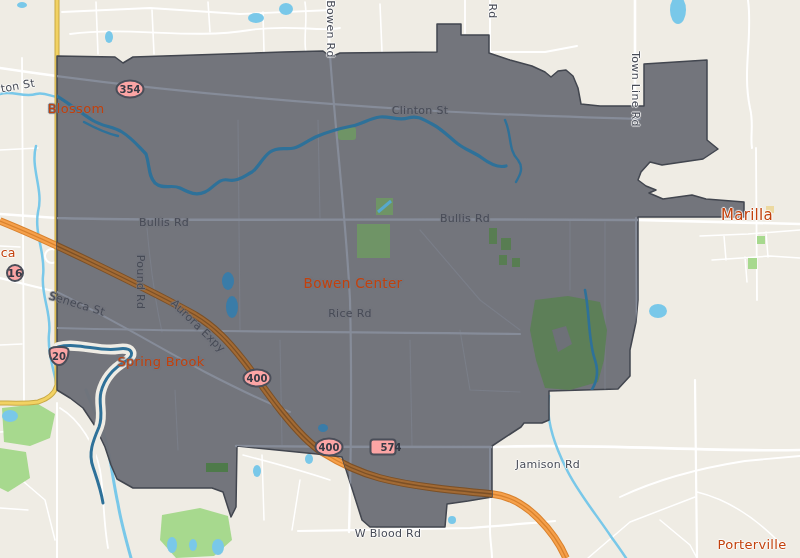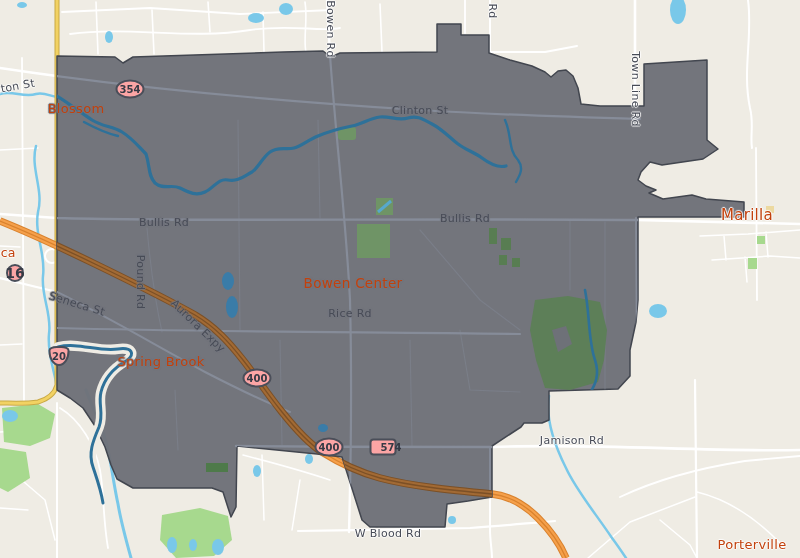--- a/index.html
+++ b/index.html
@@ -25,21 +25,21 @@
        text-shadow:0 1px 1px rgba(255,255,255,.9),0 -1px 1px rgba(255,255,255,.9),1px 0 1px rgba(255,255,255,.9),-1px 0 1px rgba(255,255,255,.9);
        letter-spacing:.3px;pointer-events:none;}
   .lbl.inside{text-shadow:0 1px 1px rgba(116,119,128,.9),0 -1px 1px rgba(116,119,128,.9),1px 0 1px rgba(116,119,128,.9),-1px 0 1px rgba(116,119,128,.9);}
   .lbl.road{font-size:11px;}
   .lbl.town{font-size:13px;color:#c2410c;}
   .shield{position:absolute;display:flex;align-items:center;justify-content:center;
           background:#fca5a5;border:2px solid var(--c-shield,#4a4e59);
           color:#363a45;font-weight:bold;box-sizing:border-box;pointer-events:none;}
   .shield.oval{width:29px;height:19px;border-radius:50%;font-size:10px;}
   .shield.rect{width:27px;height:17px;border-radius:4px;font-size:10px;}
-  .shield.circle{width:18px;height:18px;border-radius:50%;font-size:14px;}
+  .shield.circle{width:18px;height:18px;border-radius:50%;font-size:11px;}
   .shield.us{width:21px;height:20px;font-size:10px;border-radius:40% 40% 52% 52% / 22% 22% 75% 75%;}
 </style>
 </head>
 <body>
 
 <div id="map-root" style="--c-bg: #efece4; --c-road-in: #868c99; --c-water: #79c8e9; --c-water-in: #2e7199; --c-park: #a7d98e; --c-park-in: #6f9466; --c-label: #474b56; --c-shield: #4a4e59;">
   <svg width="800" height="558" viewBox="0 0 800 558">
     <defs>
       <clipPath id="town-clip">
         <path d="M57,56 L115,57 L123,63 L133,57 L283,52 L323,51 L331,57 L340,53 L437,52 L437,24 L461,24 L461,35 L489,35 L489,53 L510,60 L532,66 L545,72 L551,77 L558,71 L566,70 L573,76 L578,88 L581,104 L600,106 L644,106 L644,64 L707,60 L707,140 L718,149 L703,159 L662,165 L650,162 L641,172 L638,180 L646,186 L656,190 L649,193 L663,199 L692,195 L706,199 L744,202 L744,217 L638,217 L638,300 L636,322 L630,350 L630,376 L618,389 L549,391 L549,420 L542,423 L524,423 L521,427 L492,446 L492,497 L468,501 L447,504 L445,527 L370,527 L362,520 L342,457 L317,454 L237,446 L236,507 L231,517 L223,492 L212,488 L133,488 L117,479 L111,465 L105,447 L95,426 L83,408 L70,398 L57,390 Z"></path>
@@ -176,21 +176,21 @@
       <div class="lbl road" style="left: 330px; top: 29px; transform: translate(-50%, -50%) rotate(90deg); position: absolute;">Bowen Rd</div>
       <div class="lbl road" style="left: 492px; top: 11px; transform: translate(-50%, -50%) rotate(90deg); position: absolute;">Rd</div>
       <div class="lbl road" style="left: 635px; top: 89px; transform: translate(-50%, -50%) rotate(90deg); position: absolute;">Town Line Rd</div>
       <div class="lbl road inside" style="left: 420px; top: 110px; transform: translate(-50%, -50%); position: absolute;">Clinton St</div>
       <div class="lbl road inside" style="left: 164px; top: 222px; transform: translate(-50%, -50%); position: absolute;">Bullis Rd</div>
       <div class="lbl road inside" style="left: 465px; top: 218px; transform: translate(-50%, -50%); position: absolute;">Bullis Rd</div>
       <div class="lbl road inside" style="left: 77px; top: 304px; transform: translate(-50%, -50%) rotate(17deg); position: absolute;">Seneca St</div>
       <div class="lbl road inside" style="left: 140px; top: 282px; transform: translate(-50%, -50%) rotate(90deg); position: absolute;">Pound Rd</div>
       <div class="lbl road inside" style="left: 198px; top: 326px; transform: translate(-50%, -50%) rotate(44deg); position: absolute;">Aurora Expy</div>
       <div class="lbl road inside" style="left: 328px; top: 313px; transform: translate(-50%, -50%); position: absolute; margin-left: 22px;">Rice Rd</div>
-      <div class="lbl road" style="left: 548px; top: 440px; transform: translate(-50%, -50%); position: absolute; margin-left: 24px;">Jamison Rd</div>
+      <div class="lbl road" style="left: 548px; top: 464px; transform: translate(-50%, -50%); position: absolute;">Jamison Rd</div>
       <div class="lbl road" style="left: 388px; top: 533px; transform: translate(-50%, -50%); position: absolute;">W Blood Rd</div>
       <div class="shield oval" style="left: 130px; top: 89px; transform: translate(-50%, -50%); position: absolute;">354</div>
       <div class="shield circle" style="left: 15px; top: 273px; transform: translate(-50%, -50%); position: absolute;">16</div>
       <div class="shield us" style="left: 59px; top: 356px; transform: translate(-50%, -50%); position: absolute;">20</div>
       <div class="shield oval" style="left: 257px; top: 378px; transform: translate(-50%, -50%); position: absolute;">400</div>
       <div class="shield oval" style="left: 329px; top: 447px; transform: translate(-50%, -50%); position: absolute;">400</div>
       <div class="shield rect" style="left: 383px; top: 447px; transform: translate(-50%, -50%); position: absolute; padding-left: 16px;">574</div>
     </div>
 </div>
 

